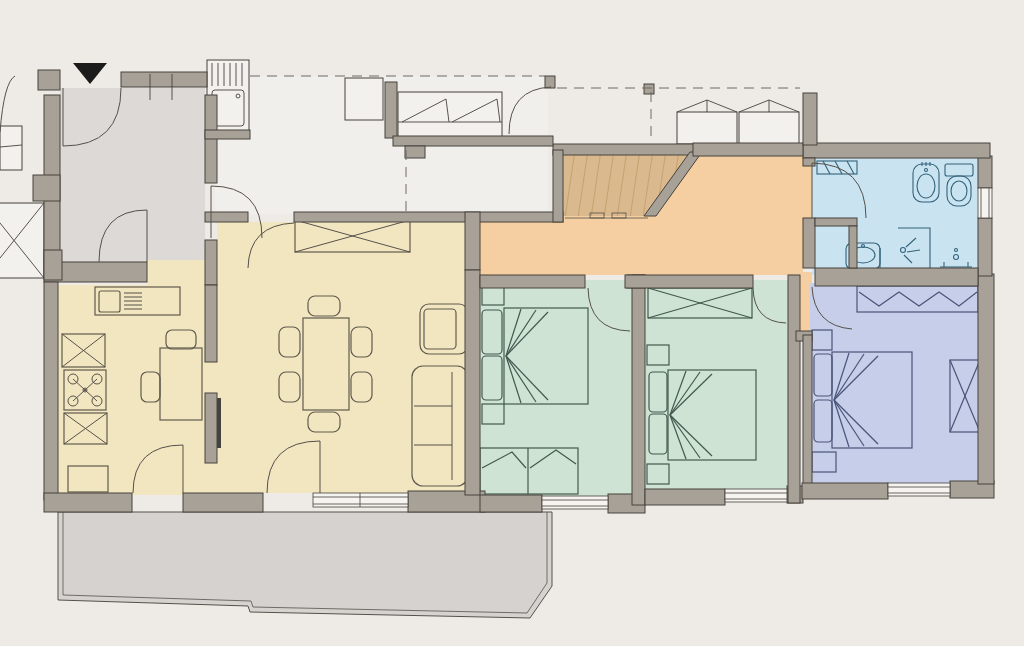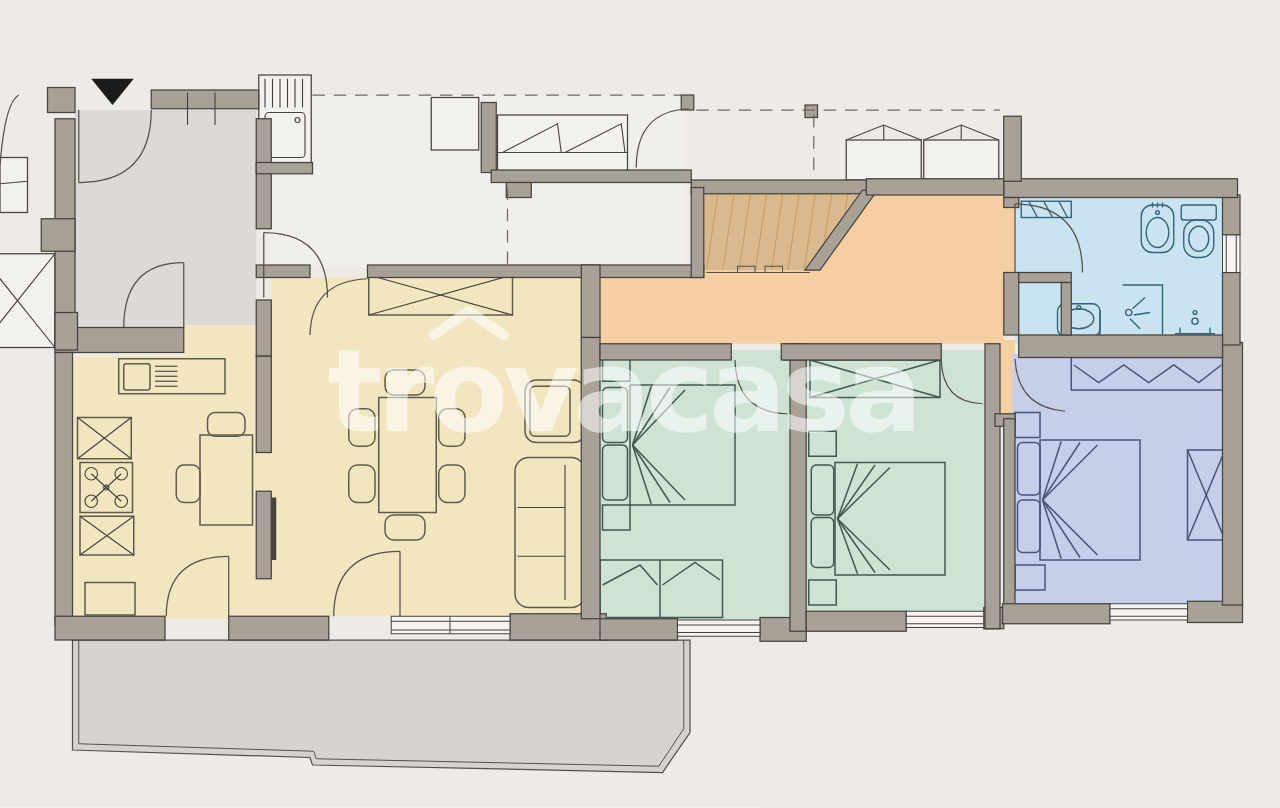--- a/index.html
+++ b/index.html
@@ -422,22 +422,16 @@
     <line x1="250" y1="76" x2="545" y2="76" class="dash"></line>
     <line x1="406" y1="150" x2="406" y2="212" class="dash"></line>
     <line x1="557" y1="88" x2="800" y2="88" class="dash"></line>
     <line x1="651" y1="92" x2="651" y2="142" class="dash"></line>
   </g>
 
   <polygon points="73,63 107,63 90,84" fill="#1b1b1b"></polygon>
 
 </svg>
 
-<div id="watermark">
-  <span>tr</span><span>o</span><span>vacasa</span>
-  <svg id="wm-roof" width="66" height="30">
-    <polyline points="5,26 33,7 61,26" fill="none" stroke="rgba(255,255,255,0.55)" stroke-width="8" stroke-linecap="round" stroke-linejoin="round"></polyline>
-  </svg>
+
+<div id="fold"></div>
+
 </div>
 
-<div id="fold"></div>
-
-</div>
-
 </body></html>

